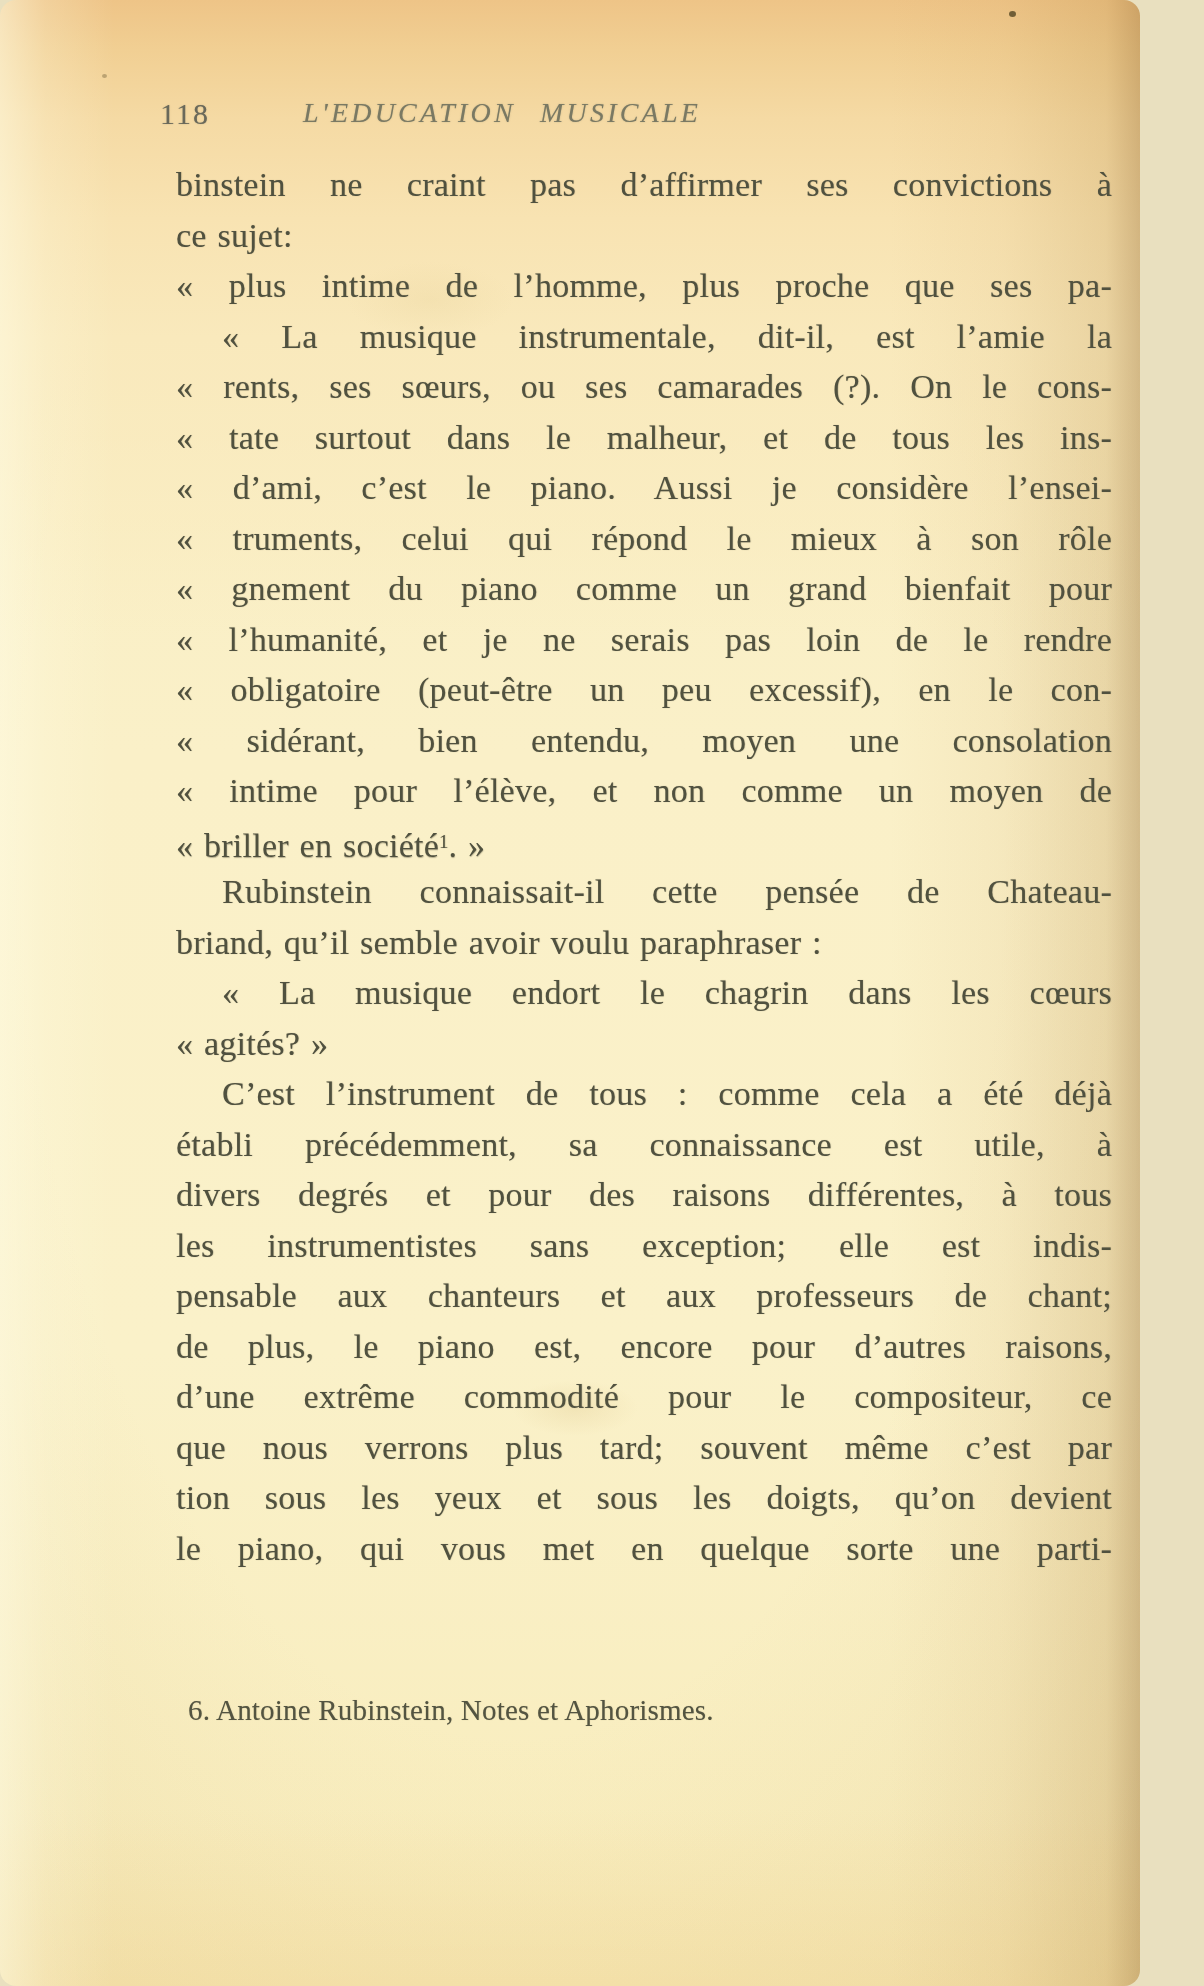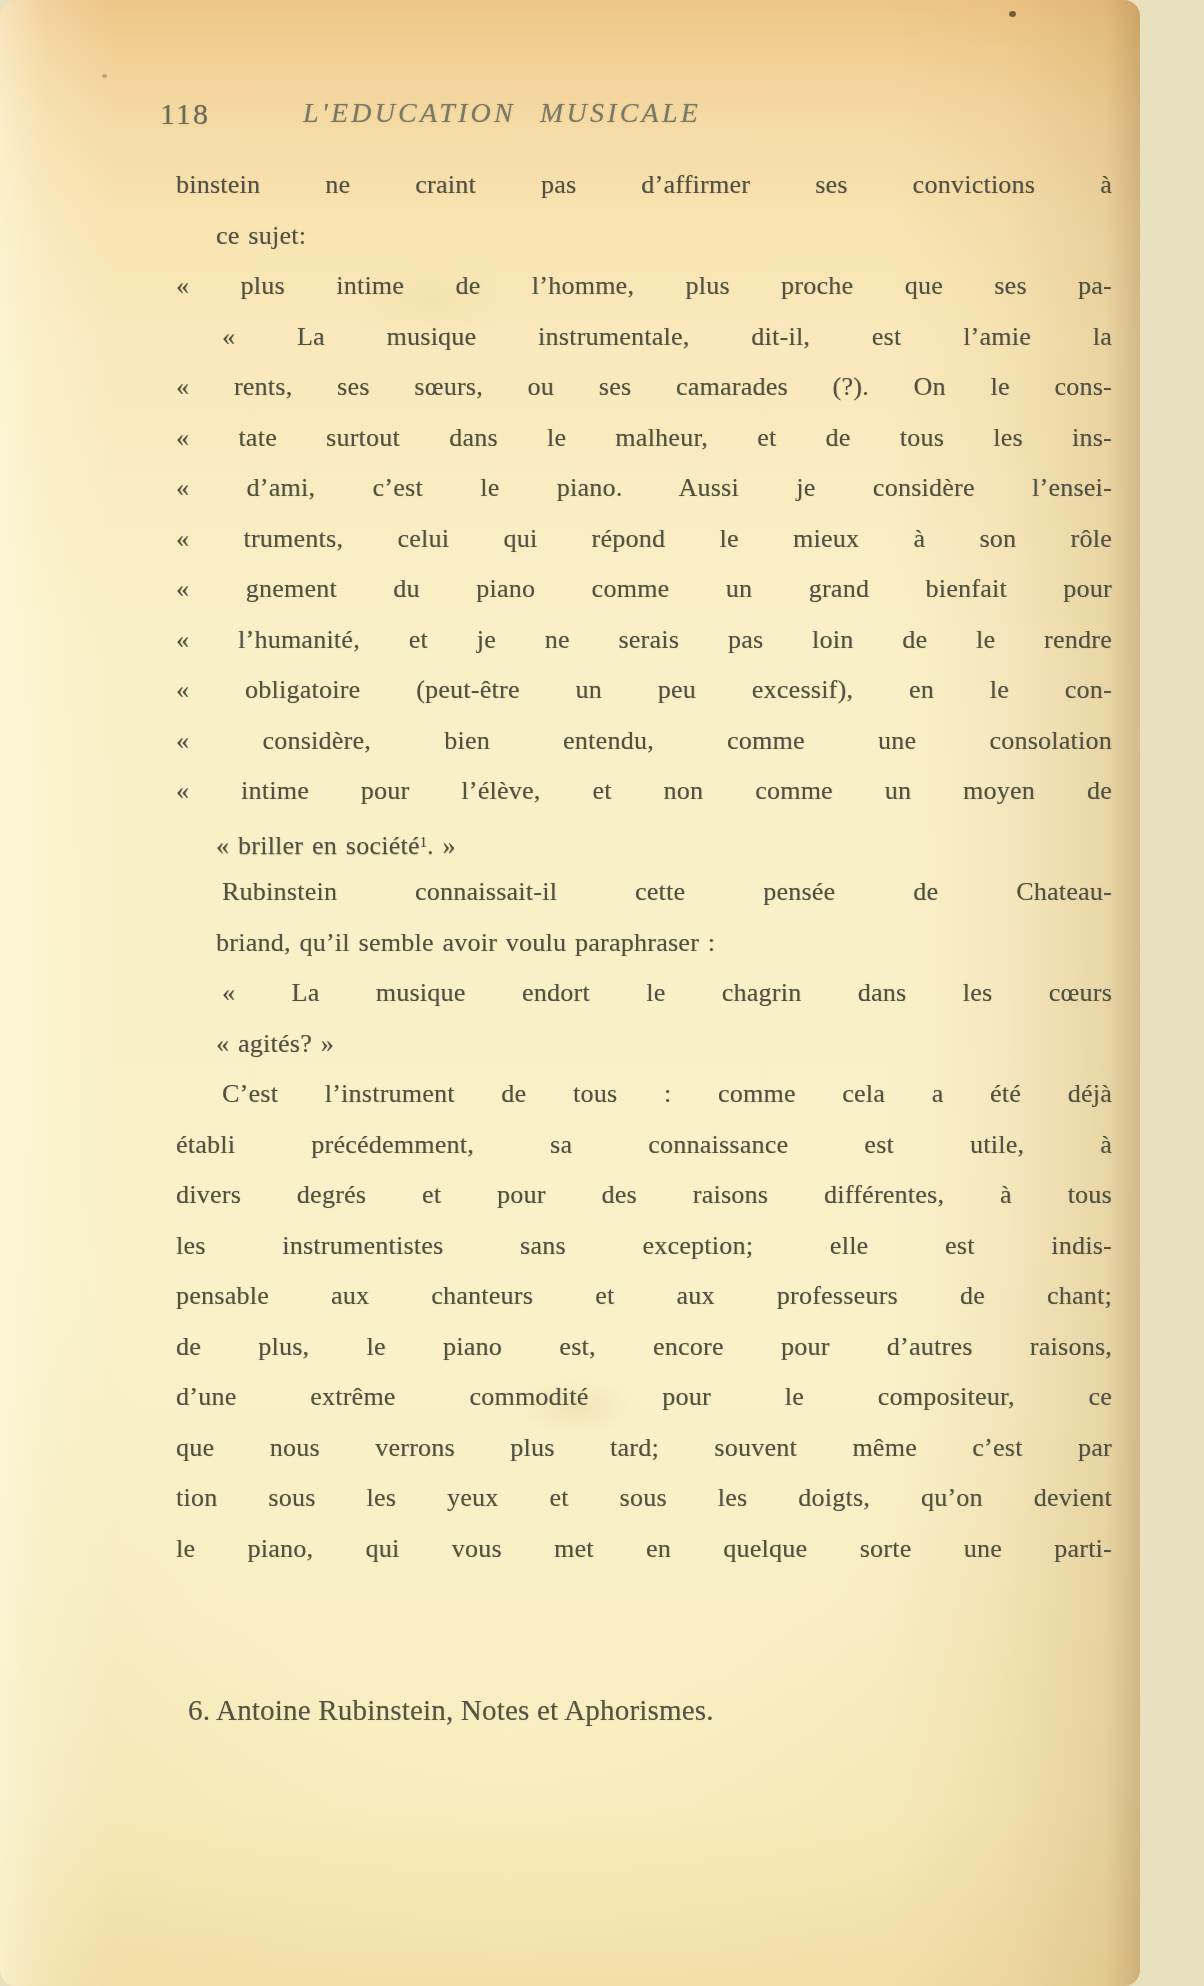--- a/index.html
+++ b/index.html
@@ -32,26 +32,26 @@
     font-size:30px;letter-spacing:2px;color:#6a695a;
     text-shadow:0 0 1.2px rgba(106,105,90,0.55);
   }
   .header-title{
     position:absolute;left:303px;top:97px;
     font-size:28px;font-style:italic;letter-spacing:3.2px;word-spacing:14px;
     color:#7a7963;text-shadow:0 0 1.4px rgba(122,121,99,0.5);
   }
   .body-text{
     position:absolute;left:176px;top:160px;width:936px;
-    font-size:26px;line-height:50.5px;color:#50513f;
+    font-size:34px;line-height:50.5px;color:#50513f;
     letter-spacing:0.25px;word-spacing:2px;
     text-shadow:0.4px 0.4px 1px rgba(95,92,68,0.45);
   }
   .line{text-align:justify;text-align-last:justify;-moz-text-align-last:justify;text-justify:inter-word;height:50.5px;white-space:normal;}
-  .line.nojust{text-align:right;text-align-last:left;margin-left:40px;-moz-text-align-last:left;}
+  .line.nojust{text-align:right;text-align-last:left;-moz-text-align-last:left;}
   .line.indent{padding-left:46px;}
   .it{}
   .sup{font-size:0.55em;vertical-align:0.5em;letter-spacing:0;}
   .footnote{
     position:absolute;left:188px;top:1692px;width:900px;
     font-size:29px;line-height:36px;color:#535441;
     letter-spacing:0.2px;text-shadow:0.3px 0.3px 0.9px rgba(95,92,68,0.4);
     text-align:left;
   }
   
@@ -96,21 +96,21 @@
       <div class="line nojust"><span>ce sujet:</span></div>
       <div class="line"><span>« plus intime de l’homme, plus proche que ses pa-</span></div>
       <div class="line indent"><span>« La musique instrumentale, dit-il, est l’amie la</span></div>
       <div class="line"><span>« rents, ses sœurs, ou ses camarades (?). On le cons-</span></div>
       <div class="line"><span>« tate surtout dans le malheur, et de tous les ins-</span></div>
       <div class="line"><span>« d’ami, c’est le piano. Aussi je considère l’ensei-</span></div>
       <div class="line"><span>« truments, celui qui répond le mieux à son rôle</span></div>
       <div class="line"><span>« gnement du piano comme un grand bienfait pour</span></div>
       <div class="line"><span>« l’humanité, et je ne serais pas loin de le rendre</span></div>
       <div class="line"><span>« obligatoire (peut-être un peu excessif), en le con-</span></div>
-      <div class="line"><span>« considère, bien entendu, comme une consolation</span></div>
+      <div class="line"><span>« sidérant, bien entendu, moyen une consolation</span></div>
       <div class="line"><span>« intime pour l’élève, et non comme un moyen de</span></div>
       <div class="line nojust"><span>« </span><span class="it">briller en société</span><span class="sup">1</span><span>. »</span></div>
       <div class="line indent"><span>Rubinstein connaissait-il cette pensée de Chateau-</span></div>
       <div class="line nojust"><span>briand, qu’il semble avoir voulu paraphraser :</span></div>
       <div class="line indent"><span>« La musique endort le chagrin dans les cœurs</span></div>
       <div class="line nojust"><span>« agités? »</span></div>
       <div class="line indent"><span>C’est l’instrument de tous : comme cela a été déjà</span></div>
       <div class="line"><span>établi précédemment, sa connaissance est utile, à</span></div>
       <div class="line"><span>divers degrés et pour des raisons différentes, à tous</span></div>
       <div class="line"><span>les instrumentistes sans exception; elle est indis-</span></div>

